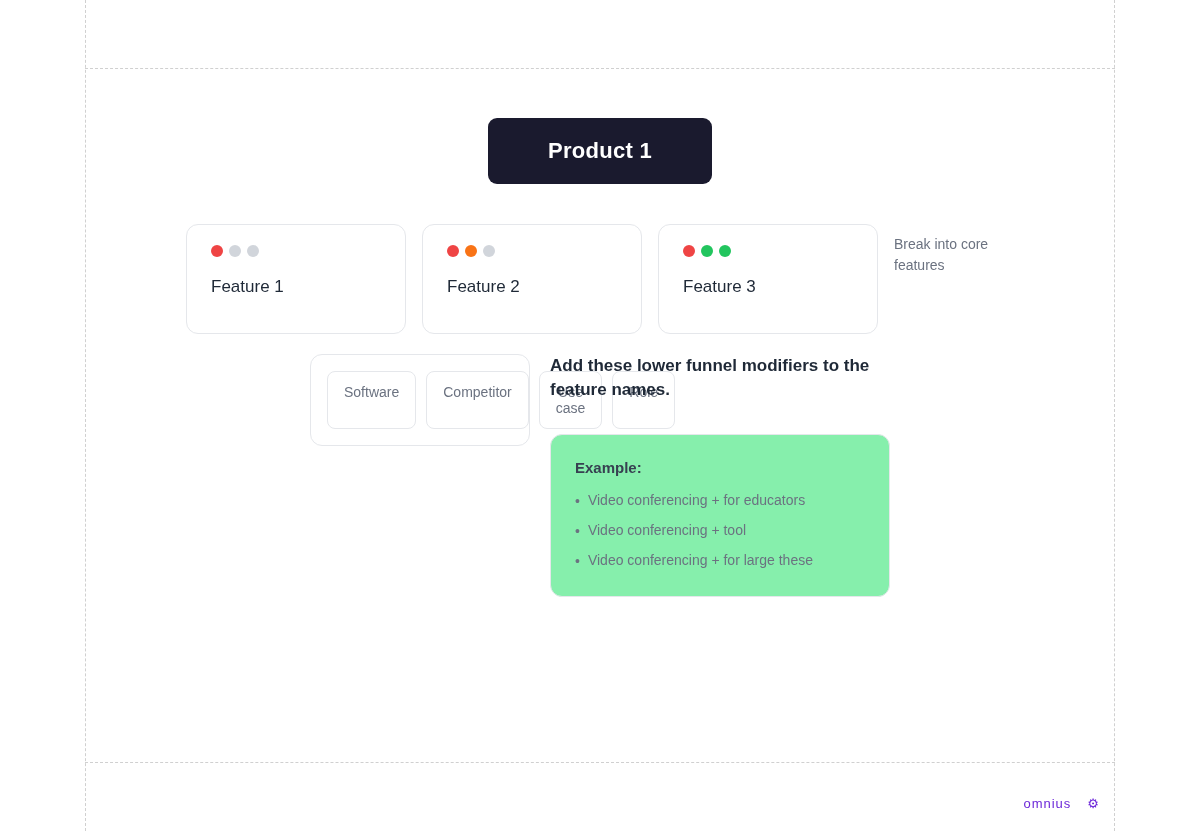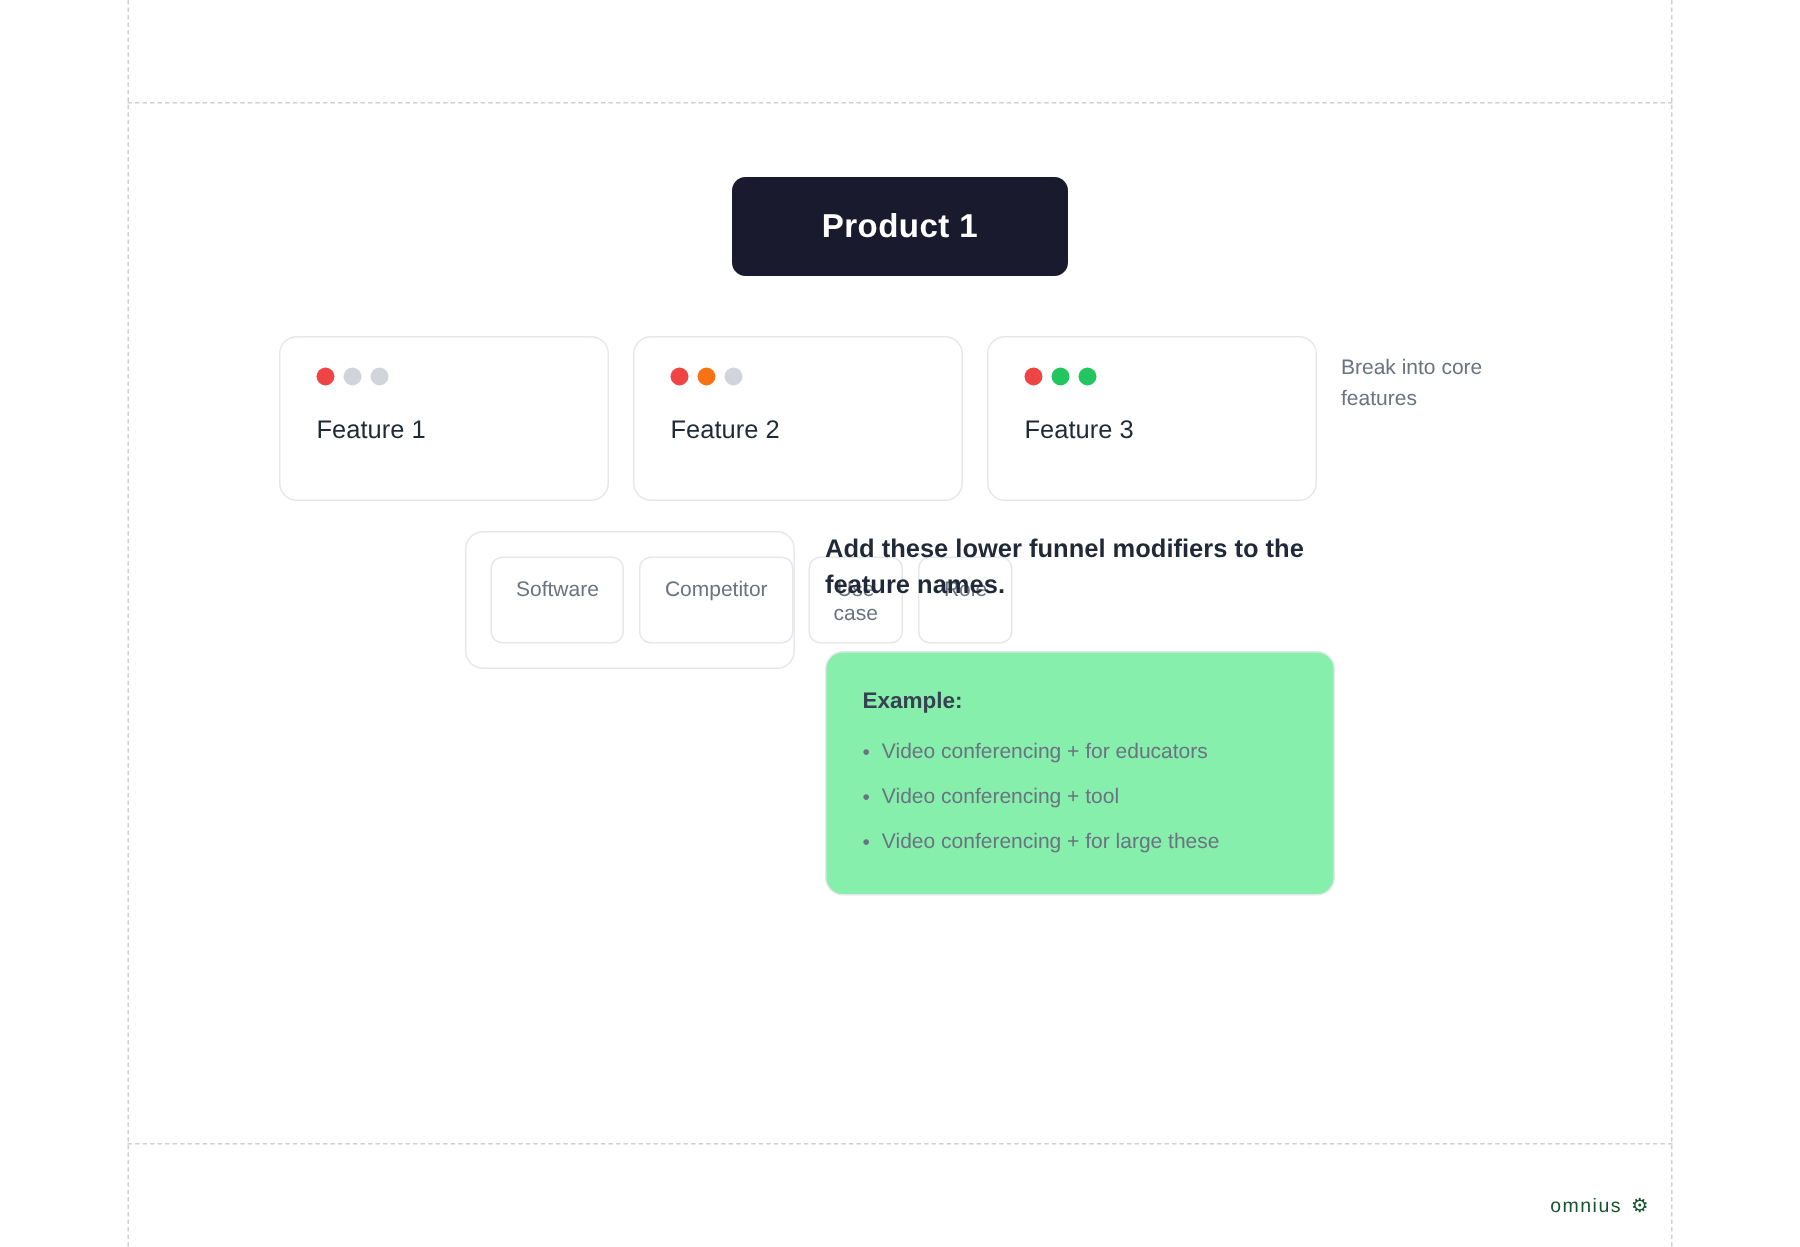--- a/index.html
+++ b/index.html
@@ -208,26 +208,26 @@
       flex-shrink: 0;
       margin-top: 1px;
     }
 
     
     .logo {
       position: absolute;
       bottom: 20px;
       right: 100px;
       font-size: 13px;
-      color: #14532d;
+      color: #6d28d9;
       font-weight: 500;
       letter-spacing: 1px;
       display: flex;
       align-items: center;
-      gap: 6px;
+      gap: 16px;
     }
   </style>
 </head>
 <body>
 
 <div class="border-left"></div>
 <div class="border-right"></div>
 <div class="border-top"></div>
 <div class="border-bottom"></div>
 

